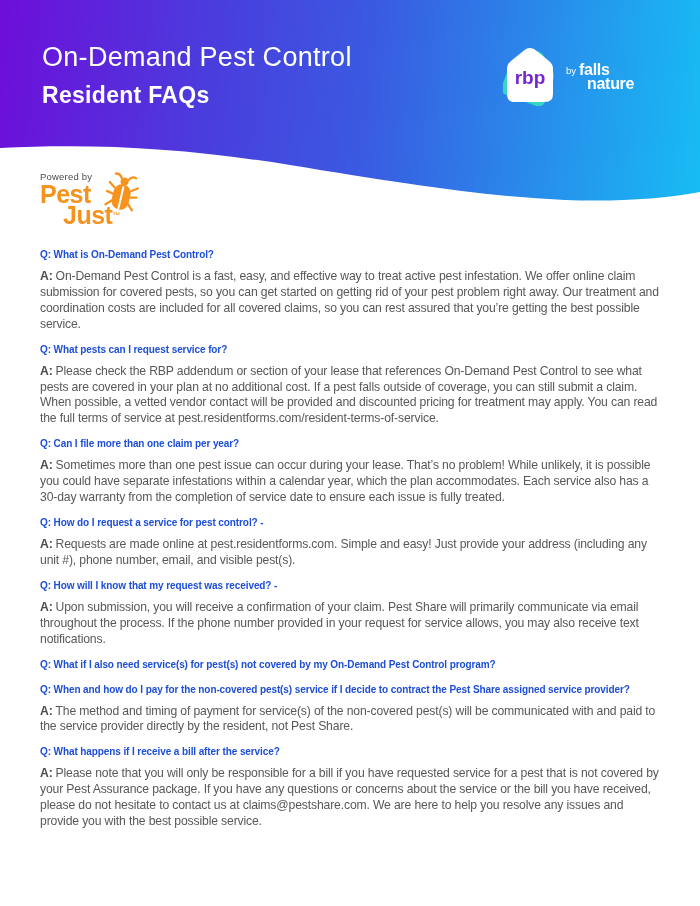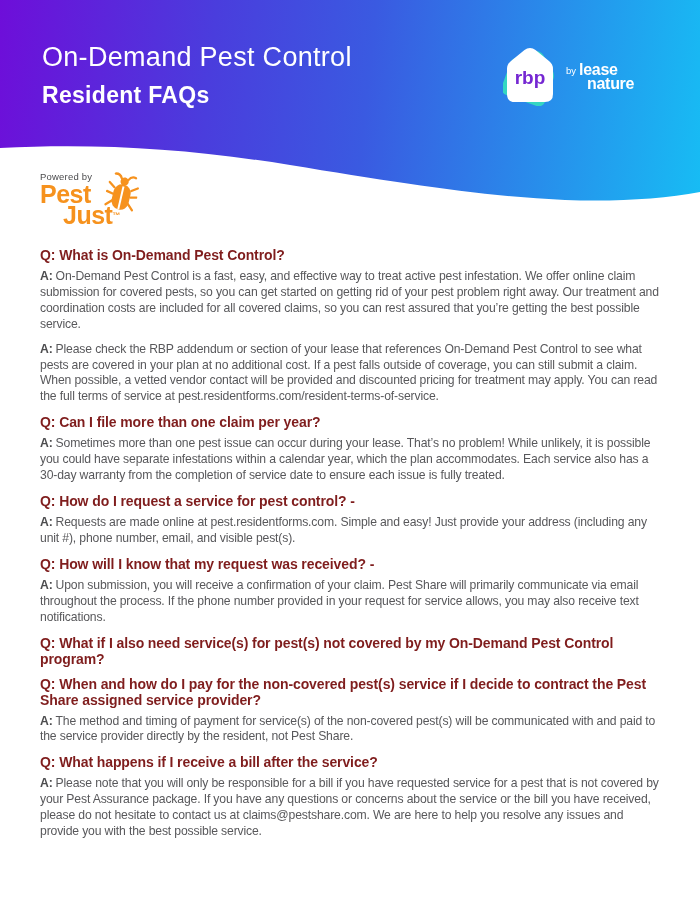--- a/index.html
+++ b/index.html
@@ -34,21 +34,21 @@
   .ps-powered { font-size:9.5px; color:#4b4b4d; letter-spacing:.2px; }
   .ps-name { margin-top:2px; color:#f6921e; font-weight:700; font-size:25px; line-height:21px; letter-spacing:-0.5px; }
   .ps-line2 { margin-left:23px; }
   .ps-tm { font-size:8px; vertical-align:6px; letter-spacing:0; }
   .ps-bug { position:absolute; left:66px; top:1px; width:32px; height:42px; transform:rotate(13deg); }
 
   
   .content { position:absolute; top:247px; left:40px; width:623px; }
   .faq { margin:0 0 9px 0; }
   .faq h3 {
-    margin:0 0 6px 0; font-size:14px; font-weight:700; color:#7f1d1d;
+    margin:0 0 6px 0; font-size:10px; font-weight:700; color:#1d4ed8;
     line-height:16px; letter-spacing:-0.1px;
   }
   .faq p {
     margin:0; font-size:12.2px; font-weight:400; color:#58585b;
     line-height:15.9px; letter-spacing:-0.15px;
   }
   .faq p strong { color:#4c4c4e; font-weight:700; margin-right:3px; }
 </style>
 </head>
 <body>
@@ -67,21 +67,21 @@
 
     <div class="sn-logo">
       <svg class="sn-badge" viewBox="0 0 54 60" aria-hidden="true">
         <path d="M27 4 Q30 4 32.5 6 L46 17 Q50 20 50 25 L50 48 Q50 56 42 56 L12 56 Q4 56 4 48 L4 25 Q4 20 8 17 L21.5 6 Q24 4 27 4 Z" fill="#35d6c2" transform="rotate(20 27 30)"></path>
         <path d="M27 2 Q30 2 32.5 4 L46 15 Q50 18 50 23 L50 48 Q50 56 42 56 L12 56 Q4 56 4 48 L4 23 Q4 18 8 15 L21.5 4 Q24 2 27 2 Z" fill="#ffffff"></path>
         <text x="27" y="38" text-anchor="middle" font-size="19" fill="#7527d2">rbp</text>
       </svg>
       <div class="sn-byline">
         <span class="sn-by">by</span>
         <span class="sn-lines">
-          <span>lease</span><br>
+          <span>falls</span><br>
           <span class="sn-line2">nature</span>
         </span>
       </div>
     </div>
 
     <div class="ps-logo">
       <div class="ps-powered">Powered by</div>
       <div class="ps-name">
         <span>Pest</span><br>
         <span class="ps-line2">Just</span><span class="ps-tm">™</span>
@@ -103,20 +103,21 @@
       </svg>
     </div>
   </header>
 
   <main class="content">
     <section class="faq">
       <h3>Q: What is On-Demand Pest Control?</h3>
       <p><strong>A:</strong><span>On-Demand Pest Control is a fast, easy, and effective way to treat active pest infestation. We offer online claim submission for covered pests, so you can get started on getting rid of your pest problem right away. Our treatment and coordination costs are included for all covered claims, so you can rest assured that you’re getting the best possible service.</span></p>
     </section>
     <section class="faq">
+      <h3>Q: What pests can I request service for?</h3>
       <p><strong>A:</strong><span>Please check the RBP addendum or section of your lease that references On-Demand Pest Control to see what pests are covered in your plan at no additional cost. If a pest falls outside of coverage, you can still submit a claim. When possible, a vetted vendor contact will be provided and discounted pricing for treatment may apply. You can read the full terms of service at pest.residentforms.com/resident-terms-of-service.</span></p>
     </section>
     <section class="faq">
       <h3>Q: Can I file more than one claim per year?</h3>
       <p><strong>A:</strong><span>Sometimes more than one pest issue can occur during your lease. That’s no problem! While unlikely, it is possible you could have separate infestations within a calendar year, which the plan accommodates. Each service also has a 30-day warranty from the completion of service date to ensure each issue is fully treated.</span></p>
     </section>
     <section class="faq">
       <h3>Q: How do I request a service for pest control? -</h3>
       <p><strong>A:</strong><span>Requests are made online at pest.residentforms.com. Simple and easy! Just provide your address (including any unit #), phone number, email, and visible pest(s).</span></p>
     </section>

